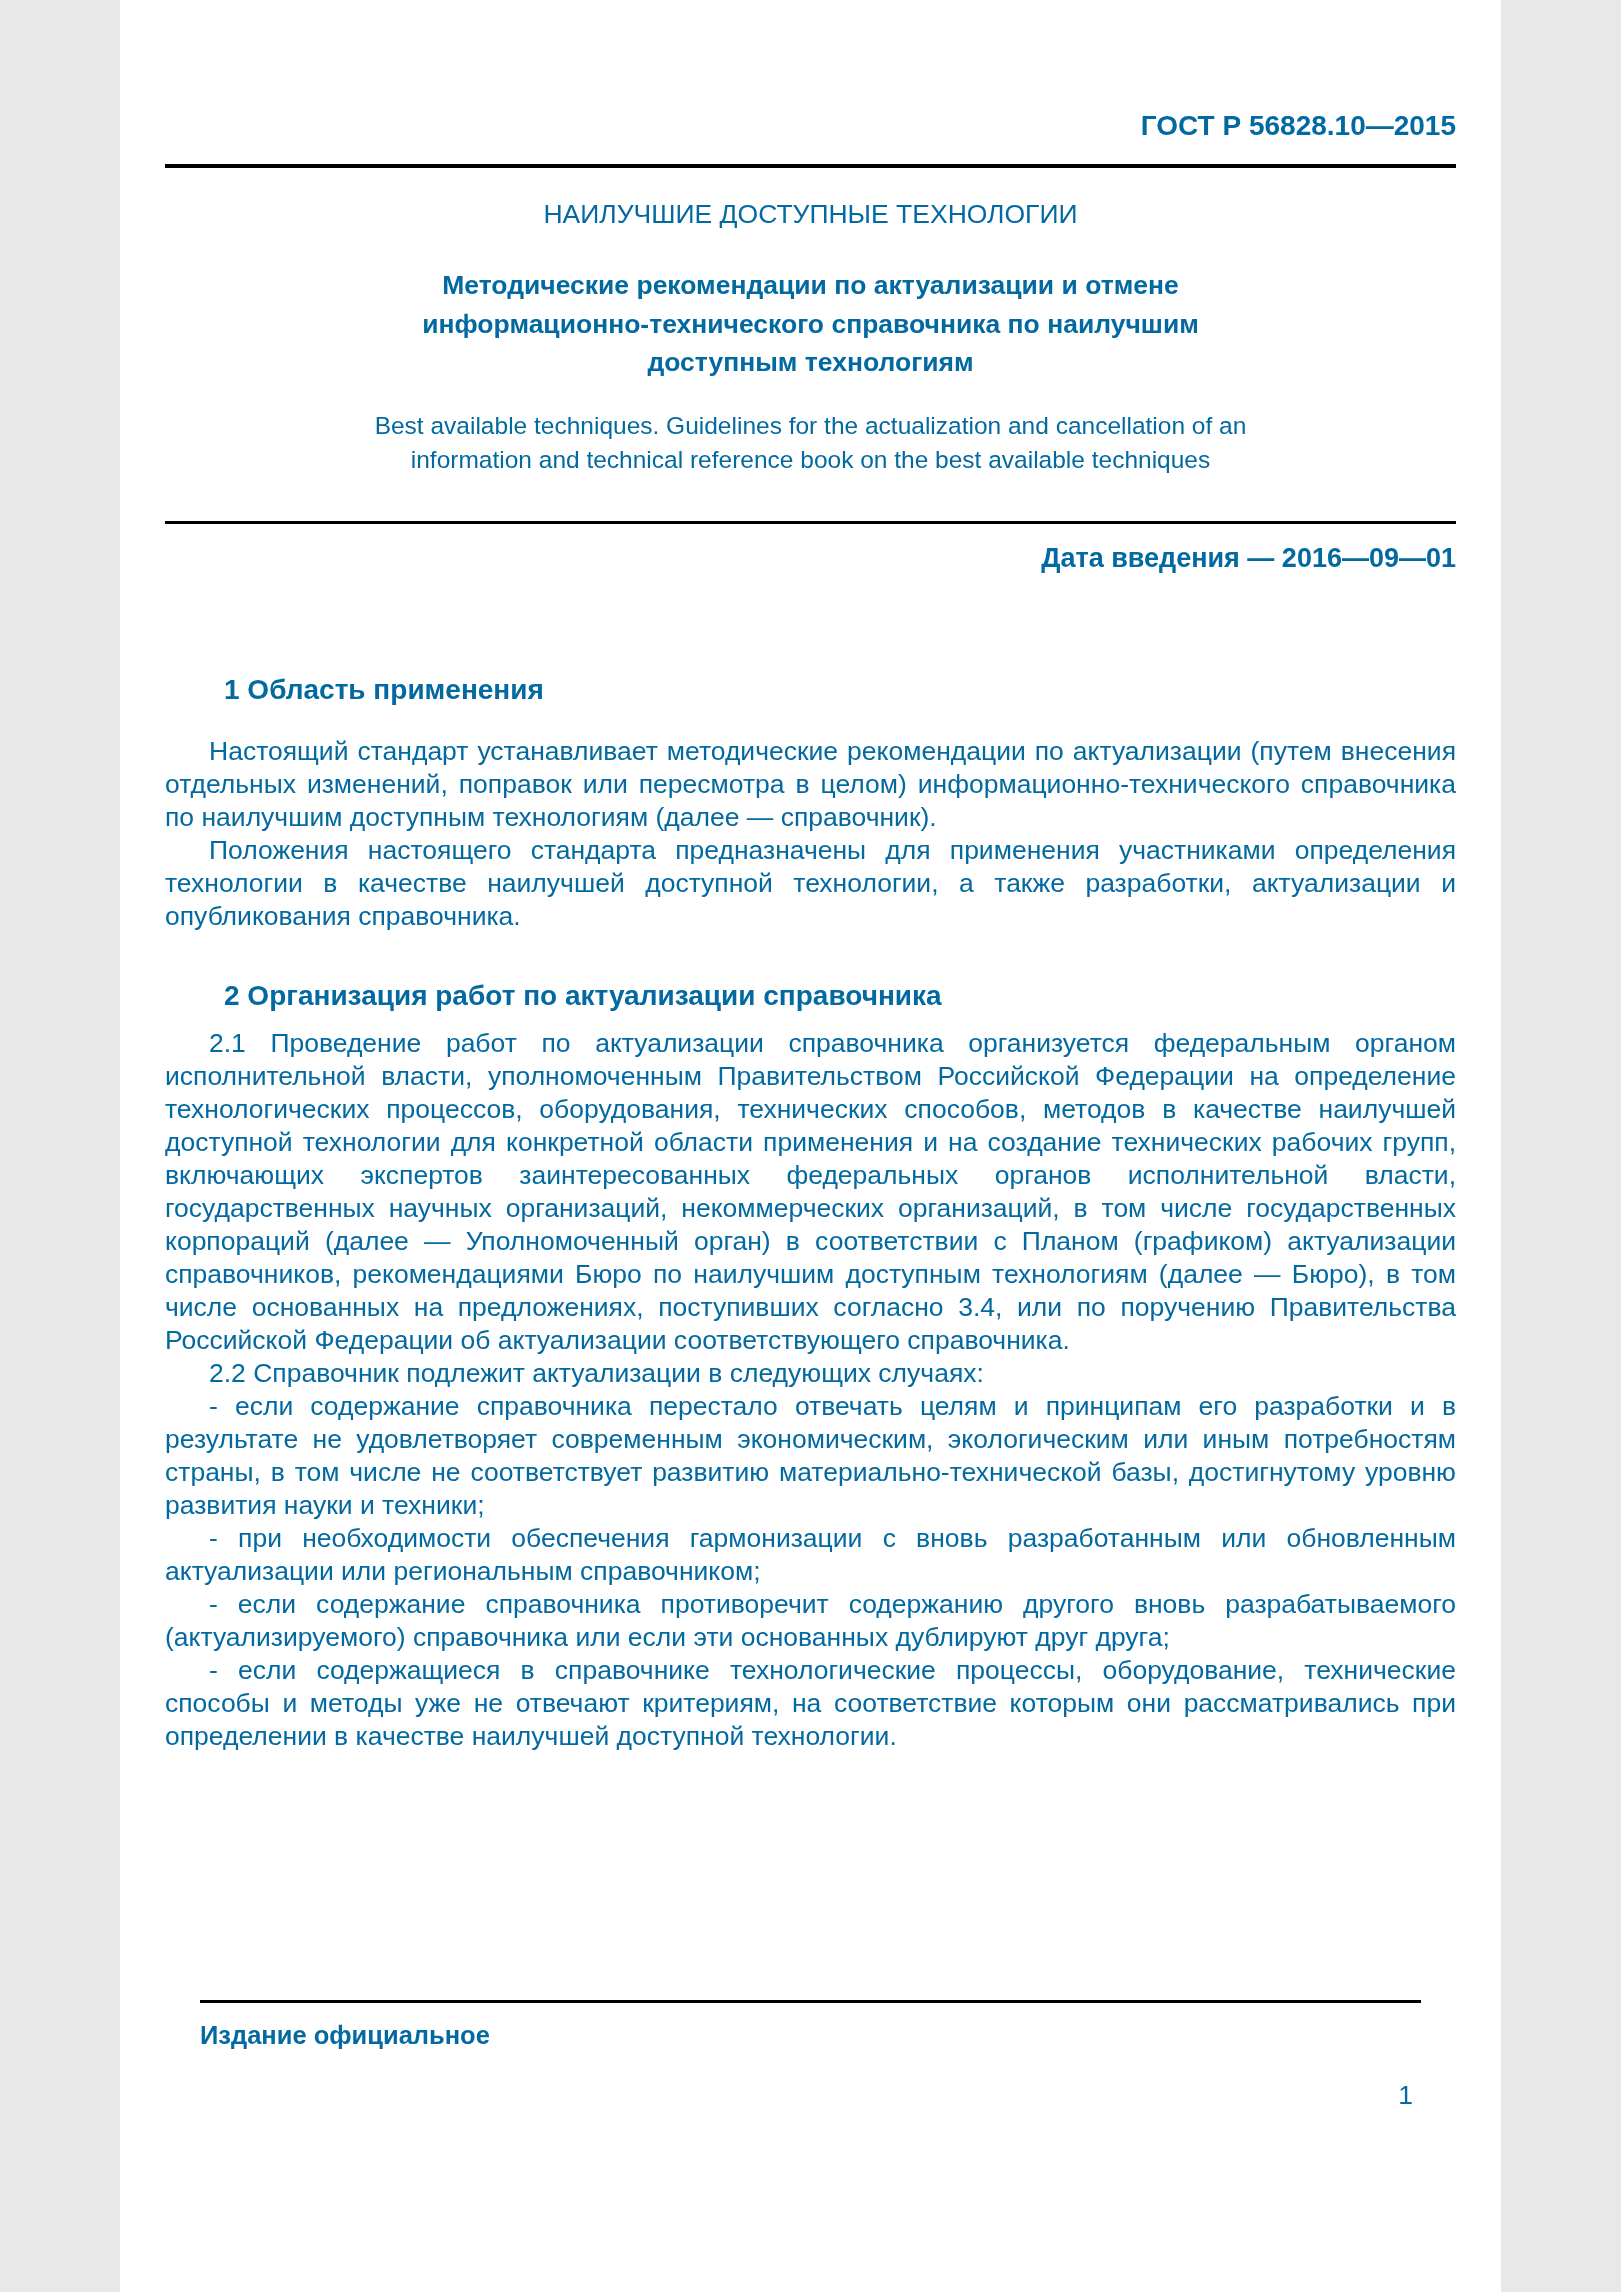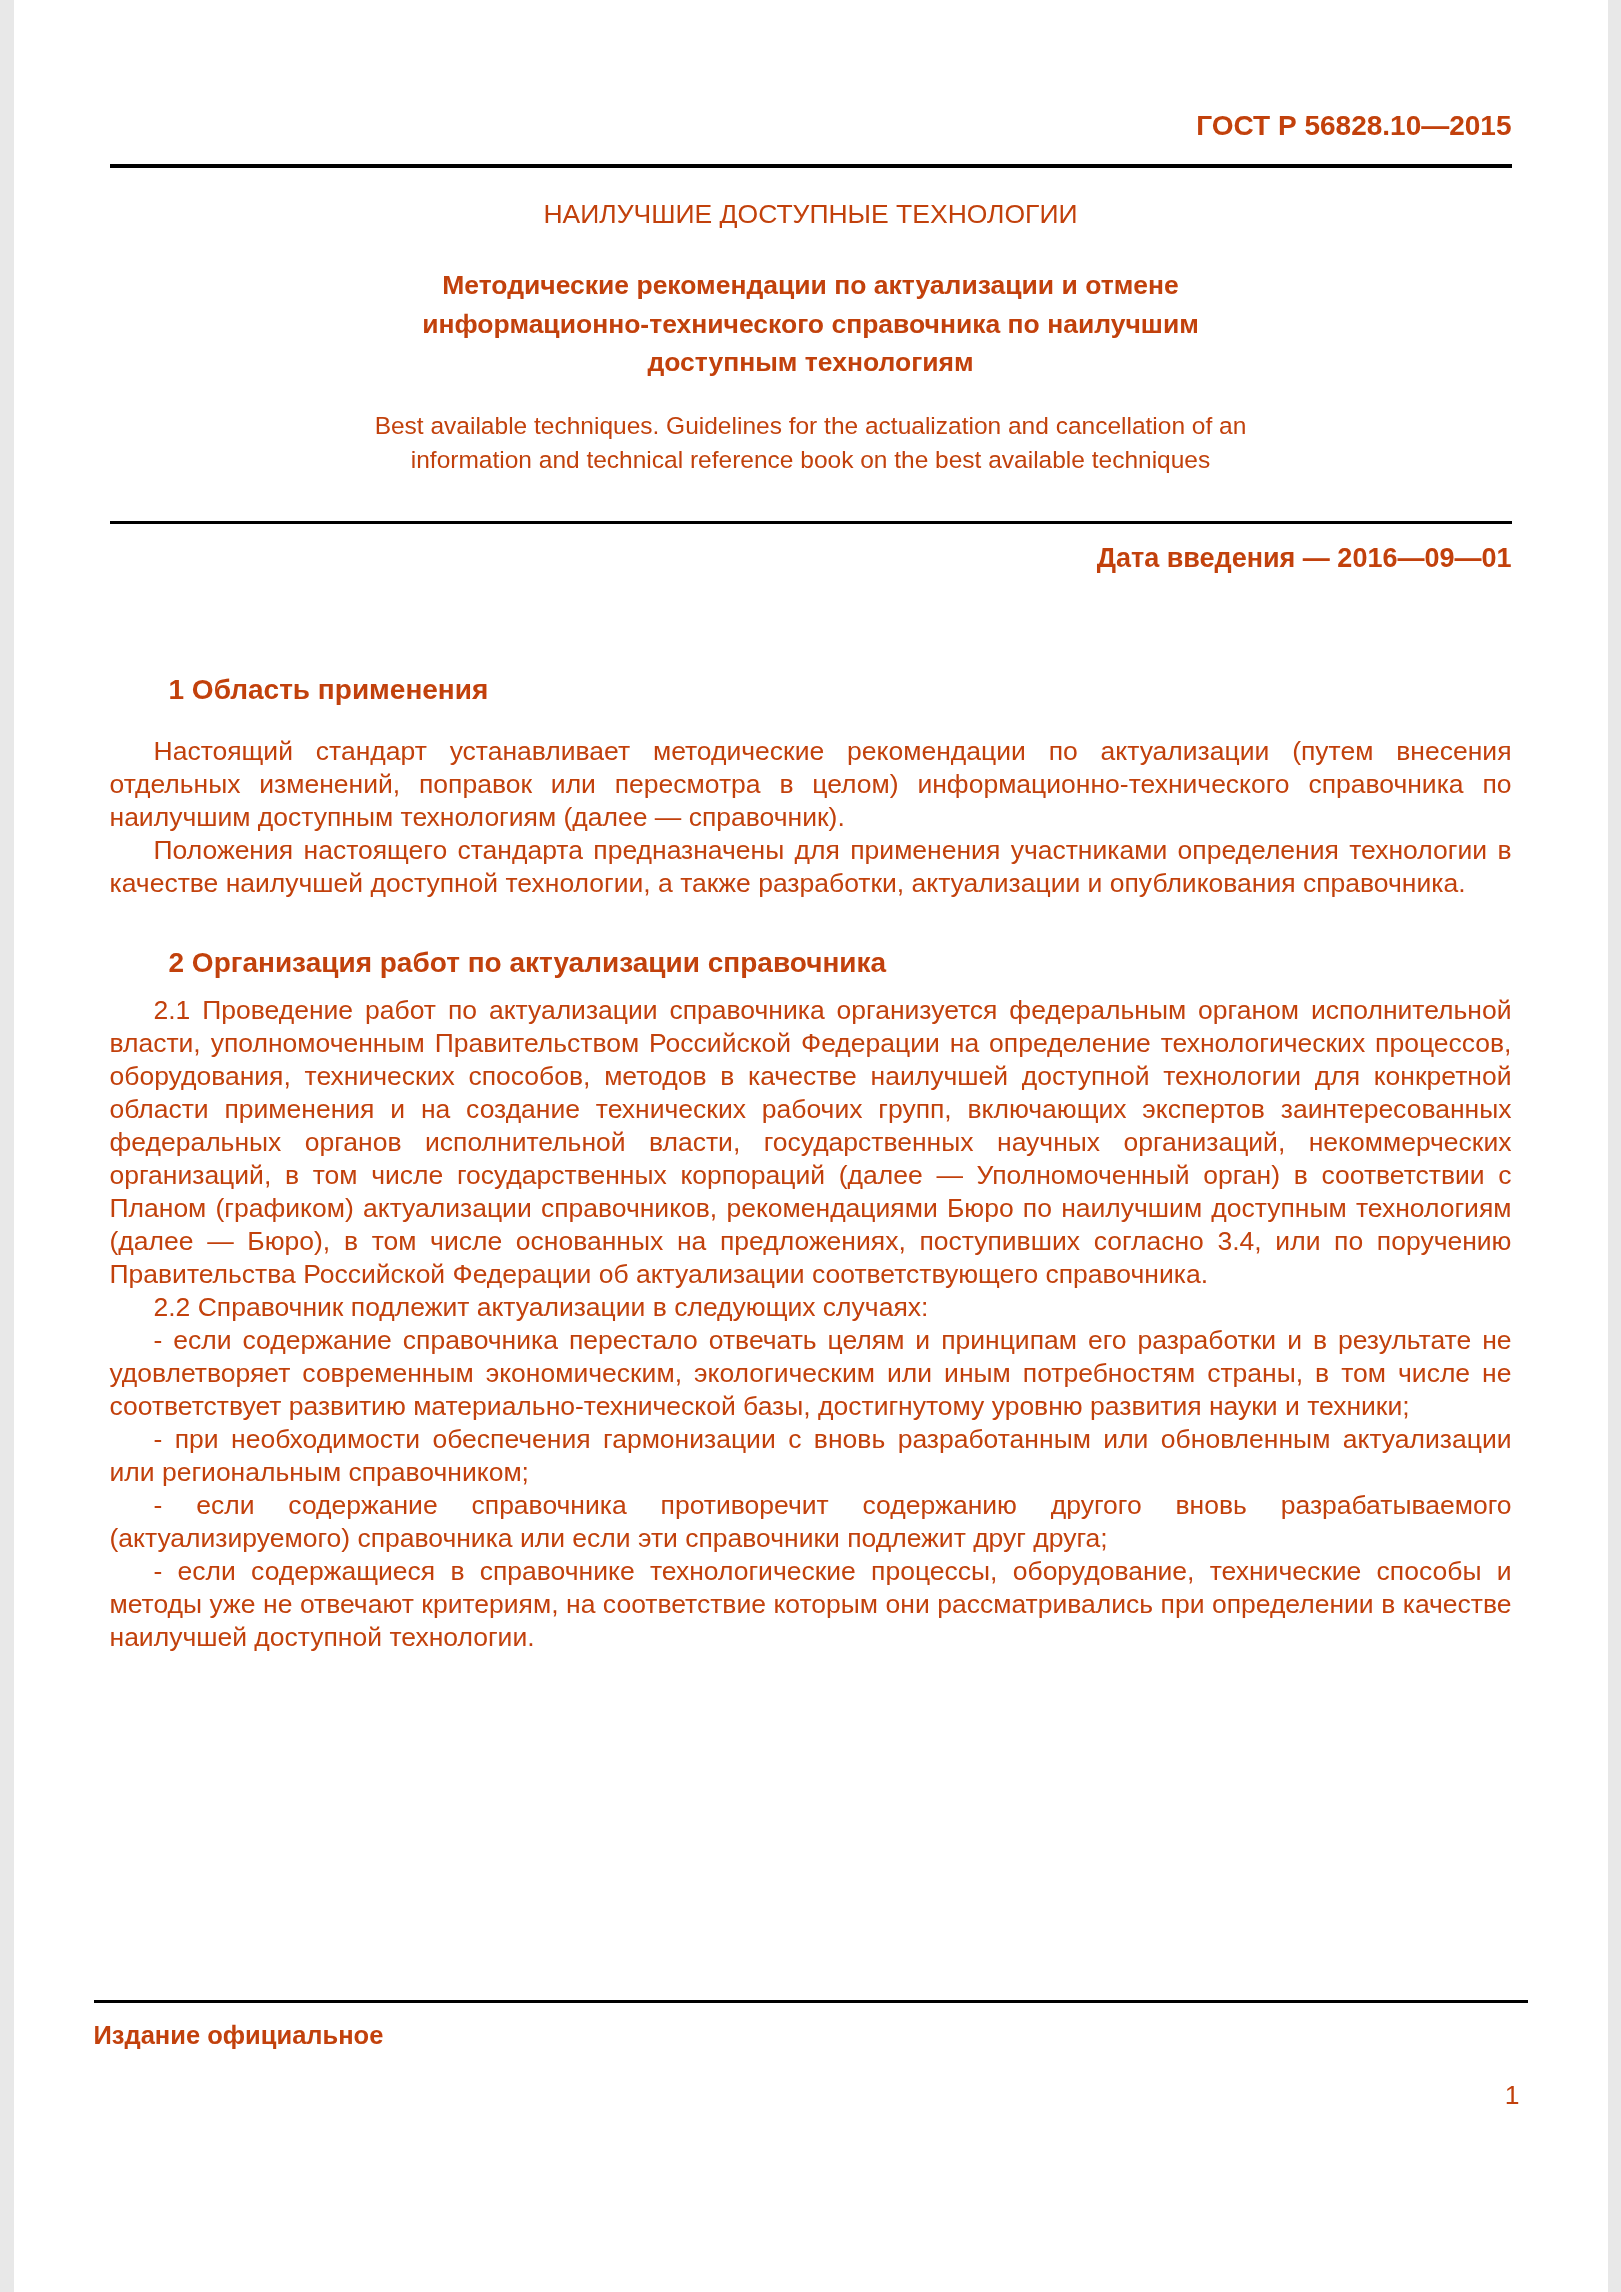--- a/index.html
+++ b/index.html
@@ -2,27 +2,27 @@
 <html><head>
 <meta charset="utf-8">
 <style>
   html, body {
     margin: 0;
     padding: 0;
     background: #e8e8e8;
   }
   .page {
     position: relative;
-    width: 1594px;
+    width: 1381px;
     height: 2293px;
     margin: 0 auto;
     background: #ffffff;
-    color: #c2410c;
+    color: #0369a1;
     font-family: "Liberation Sans", sans-serif;
-    padding: 0 96px;
+    padding: 0 45px;
     box-sizing: border-box;
     overflow: hidden;
   }
   .doc-number {
     padding-top: 110px;
     text-align: right;
     font-weight: 700;
     font-size: 28px;
   }
   .standard-banner {
@@ -145,21 +145,21 @@
 
   <p class="para">2.1 Проведение работ по актуализации справочника организуется федеральным органом исполнительной власти, уполномоченным Правительством Российской Федерации на определение технологических процессов, оборудования, технических способов, методов в качестве наилучшей доступной технологии для конкретной области применения и на создание технических рабочих групп, включающих экспертов заинтересованных федеральных органов исполнительной власти, государственных научных организаций, некоммерческих организаций, в том числе государственных корпораций (далее — Уполномоченный орган) в соответствии с Планом (графиком) актуализации справочников, рекомендациями Бюро по наилучшим доступным технологиям (далее — Бюро), в том числе основанных на предложениях, поступивших согласно 3.4, или по поручению Правительства Российской Федерации об актуализации соответствующего справочника.</p>
 
   <p class="para">2.2 Справочник подлежит актуализации в следующих случаях:</p>
 
 
   <p class="para">- если содержание справочника перестало отвечать целям и принципам его разработки и в результате не удовлетворяет современным экономическим, экологическим или иным потребностям страны, в том числе не соответствует развитию материально-технической базы, достигнутому уровню развития науки и техники;</p>
 
   <p class="para">- при необходимости обеспечения гармонизации с вновь разработанным или обновленным актуализации или региональным справочником;</p>
 
-  <p class="para">- если содержание справочника противоречит содержанию другого вновь разрабатываемого (актуализируемого) справочника или если эти справочники подлежит друг друга;</p>
+  <p class="para">- если содержание справочника противоречит содержанию другого вновь разрабатываемого (актуализируемого) справочника или если эти основанных дублируют друг друга;</p>
 
   <p class="para">- если содержащиеся в справочнике технологические процессы, оборудование, технические способы и методы уже не отвечают критериям, на соответствие которым они рассматривались при определении в качестве наилучшей доступной технологии.</p>
 
   <div class="footer-rule"></div>
 
   <div class="edition-note">Издание официальное</div>
 
   <div class="page-number">1</div>
 
 </div>

